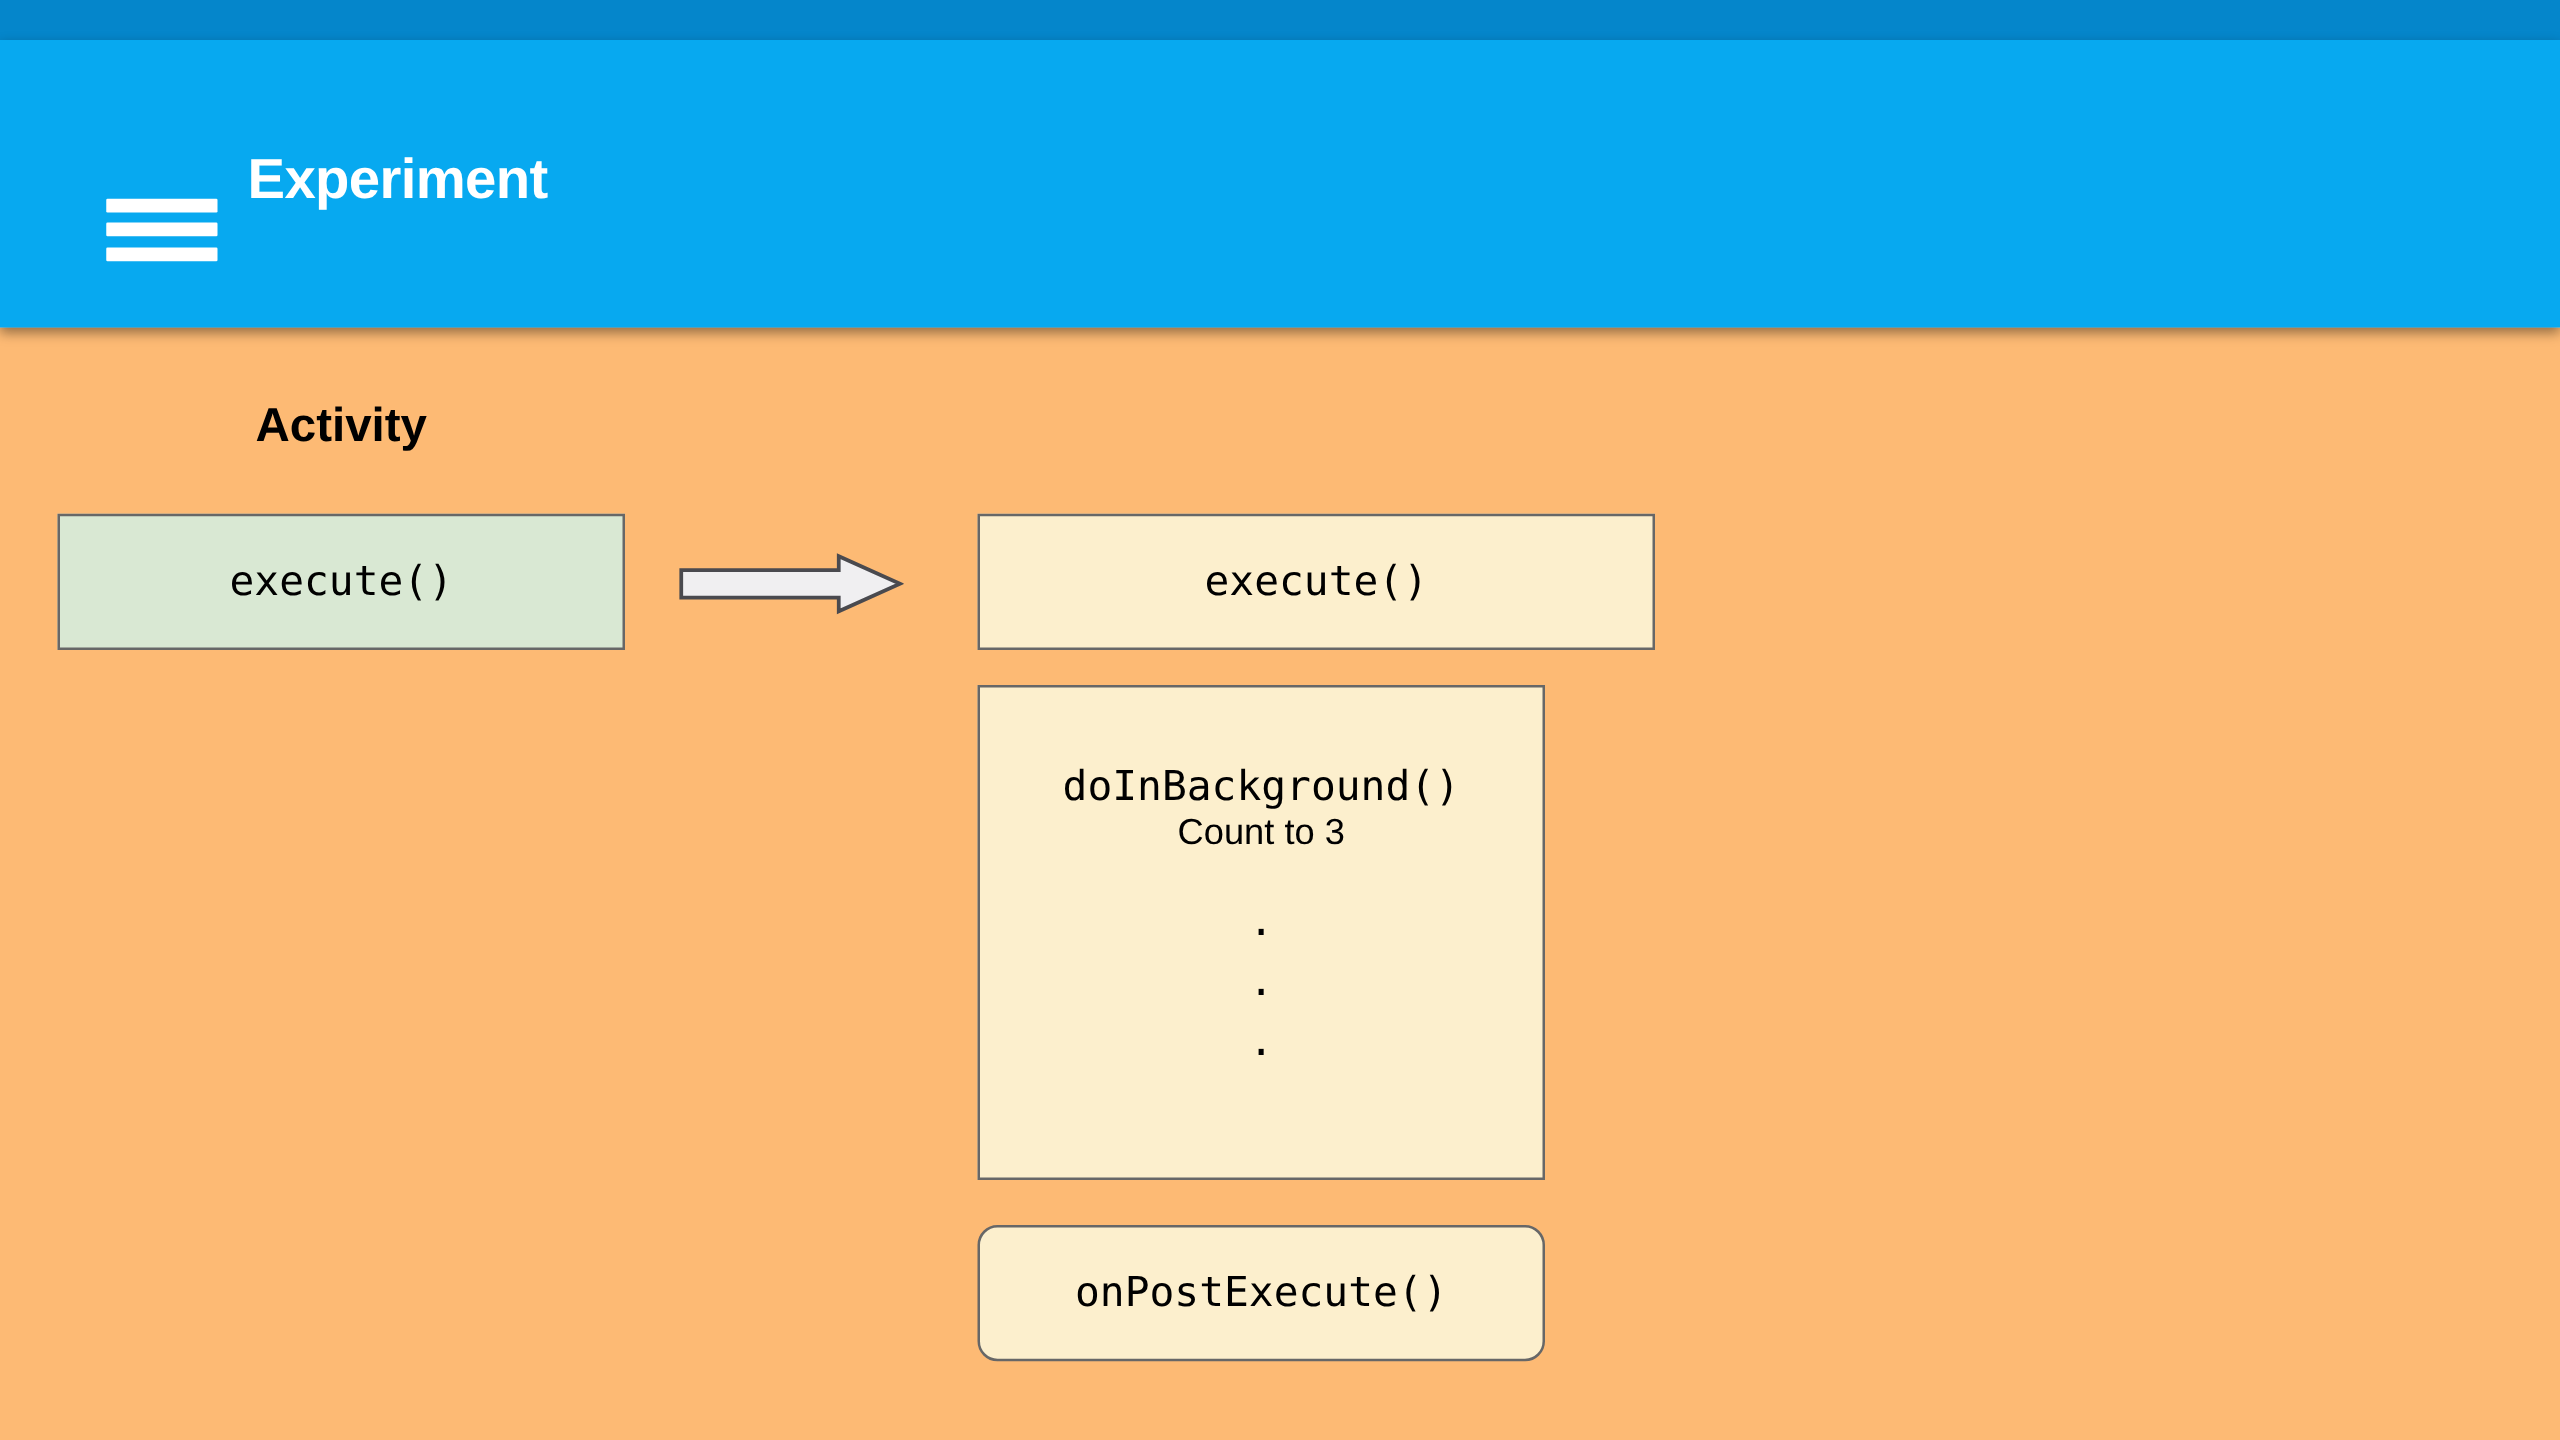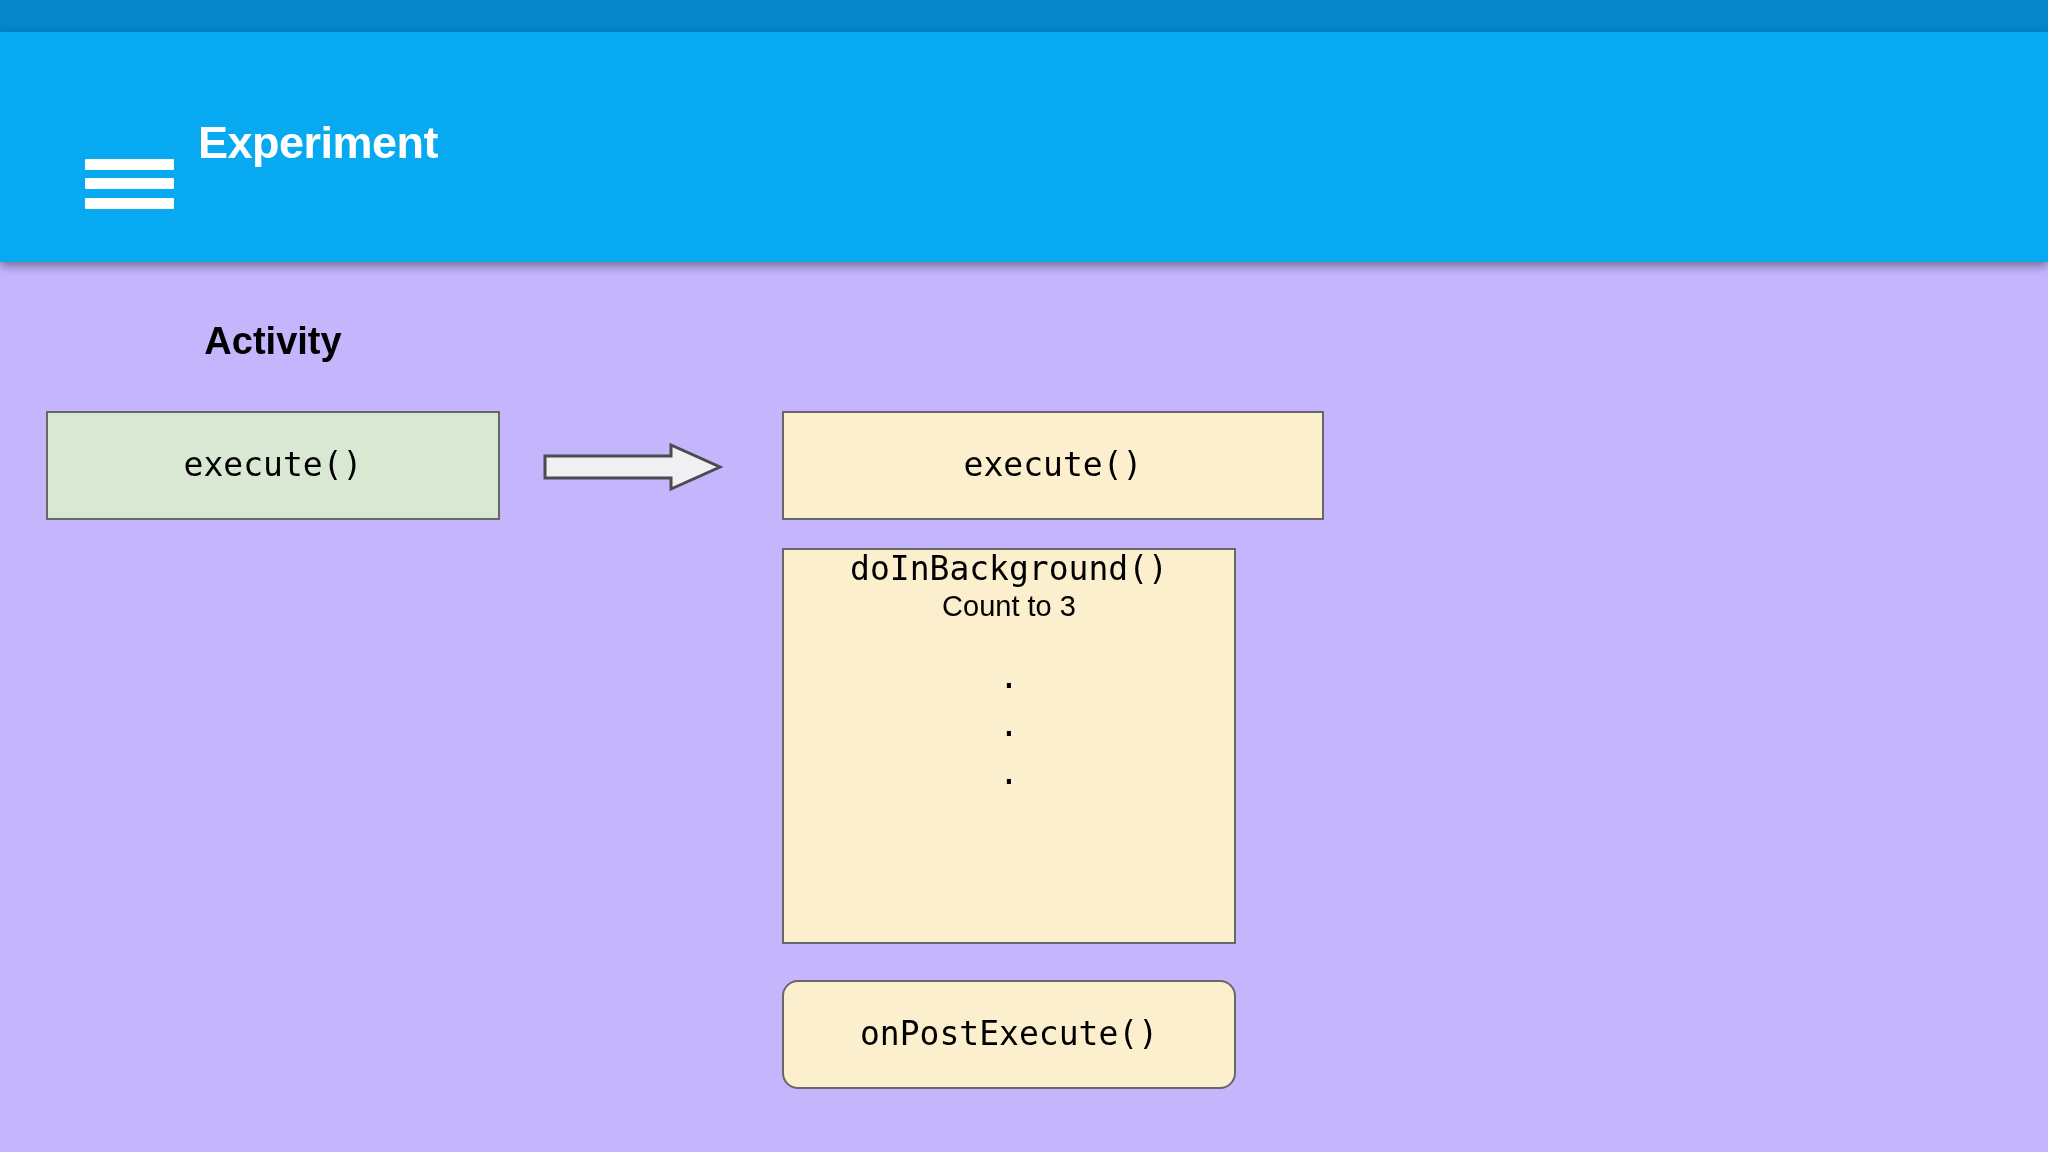--- a/index.html
+++ b/index.html
@@ -70,21 +70,21 @@
     line-height: 1;
     white-space: nowrap;
   }
 
   
   .canvas {
     position: absolute;
     left: 0; top: 262px;
     width: 2048px;
     height: 890px;
-    background: #c4b5fd;
+    background: #fdba74;
   }
 
   .col-heading {
     position: absolute;
     font-size: 38px;
     font-weight: bold;
     color: #000000;
     text-align: center;
     white-space: nowrap;
   }
@@ -127,20 +127,21 @@
     left: 782px; top: 149px;
     width: 542px; height: 109px;
     background: #fcefcd;
   }
 
   .node-dobackground {
     left: 782px; top: 286px;
     width: 454px; height: 396px;
     background: #fcefcd;
     justify-content: flex-start;
+    padding-top: 60px;
   }
 
   .node-postexecute {
     left: 782px; top: 718px;
     width: 454px; height: 109px;
     background: #fcefcd;
     border-radius: 16px;
   }
 
   .dots {

